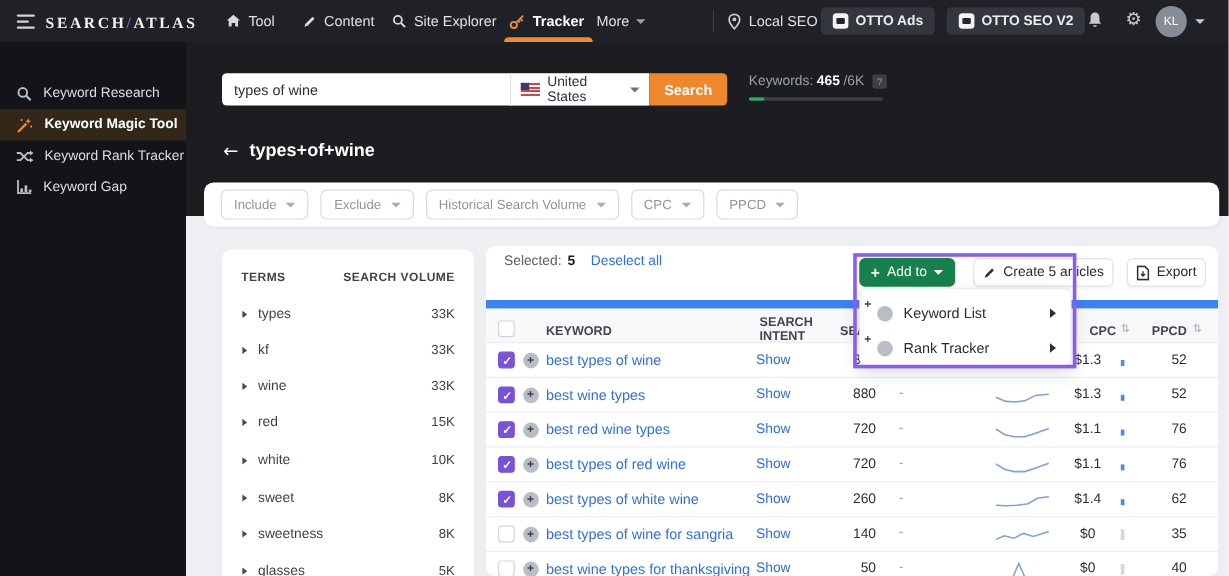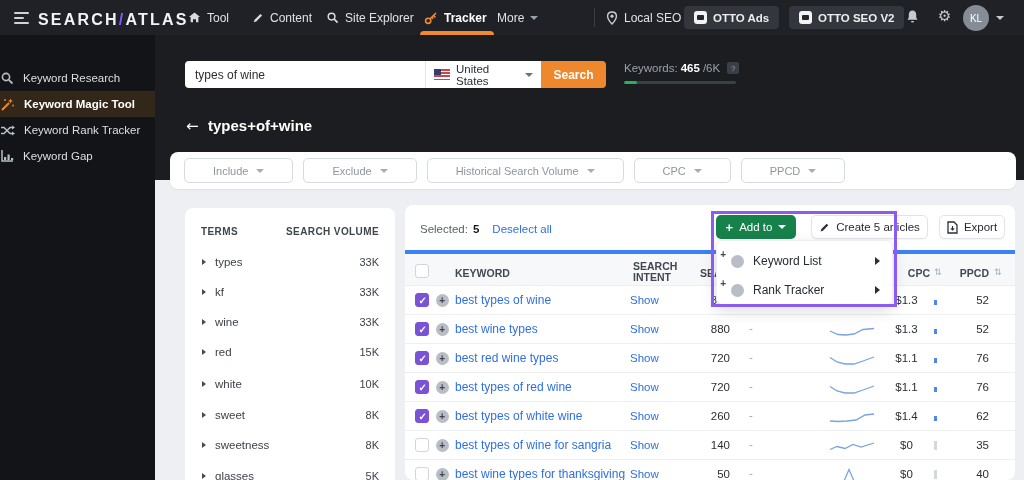--- a/index.html
+++ b/index.html
@@ -4,37 +4,37 @@
 <style>
   * { margin:0; padding:0; box-sizing:border-box; }
   body { font-family:"Liberation Sans", sans-serif; }
   .stage { position:relative; width:1024px; height:480px; overflow:hidden; background:#edeff2; }
 
   
   .topbar { position:absolute; left:0; top:0; width:1024px; height:35px; background:#1f2126; z-index:10; }
   .hamburger { position:absolute; left:14px; top:12px; width:15px; cursor:pointer; }
   .hamburger i { display:block; height:2px; background:#cfd3d8; margin-bottom:3px; border-radius:1px; }
   .hamburger i:nth-child(2){ width:10px; }
-  .logo { position:absolute; left:38px; top:11px; font-family:Liberation Sans, sans-serif; font-size:16px; font-weight:bold; letter-spacing:2.2px; color:#f2f3f5; }
+  .logo { position:absolute; left:38px; top:11px; font-family:Liberation Serif, serif; font-size:13px; font-weight:bold; letter-spacing:2.2px; color:#f2f3f5; }
   .logo .slash { color:#7c5cff; }
   .navitem { position:absolute; top:0; height:35px; display:flex; align-items:center; gap:6px; color:#dfe2e6; font-size:12px; cursor:pointer; }
   .navitem.active { color:#ffffff; font-weight:bold; }
   .nav-underline { position:absolute; left:420px; top:31px; width:74px; height:4px; background:#ef8b2e; border-radius:4px 4px 0 0; }
   .caret { width:0; height:0; border-left:4px solid transparent; border-right:4px solid transparent; border-top:4px solid #9aa1ab; display:inline-block; }
   .tb-divider { position:absolute; left:594px; top:8px; width:1px; height:19px; background:#3a3e45; }
   .otto-btn { position:absolute; top:6px; height:23px; background:#33373d; border-radius:4px; display:flex; align-items:center; gap:6px; padding:0 10px; color:#eceef0; font-size:11.5px; font-weight:bold; cursor:pointer; }
   .otto-ic { width:13px; height:13px; background:#f2f3f5; border-radius:3px; position:relative; }
   .otto-ic::after { content:""; position:absolute; left:3px; top:4px; width:7px; height:5px; background:#24262b; border-radius:1px; }
   .avatar { position:absolute; left:963px; top:5px; width:26px; height:26px; border-radius:50%; background:#868c95; color:#fff; font-size:10px; font-weight:normal; display:flex; align-items:center; justify-content:center; cursor:pointer; }
   .av-caret { position:absolute; left:996px; top:16px; border-left:4px solid transparent; border-right:4px solid transparent; border-top:4px solid #c6cad0; }
   .gear-ch { position:absolute; left:938px; top:7px; font-family:"DejaVu Sans", sans-serif; font-size:15px; color:#c6cad0; cursor:pointer; }
 
   
   .sidebar { position:absolute; left:0; top:35px; width:155px; height:445px; background:#131418; z-index:9; }
-  .sb-item { position:absolute; left:0; width:155px; height:26px; display:flex; align-items:center; gap:9px; color:#dcdfe3; font-size:11.5px; cursor:pointer; white-space:nowrap; }
+  .sb-item { position:absolute; left:0; width:155px; height:26px; display:flex; align-items:center; gap:9px; padding-left:13px; color:#dcdfe3; font-size:11.5px; cursor:pointer; white-space:nowrap; }
   .sb-item.active { background:#322718; color:#fff; font-weight:bold; }
 
   
   .main-dark { position:absolute; left:155px; top:35px; width:869px; height:145px; background:#1b1d21; }
 
   
   .srow { position:absolute; left:185px; top:61px; height:27px; display:flex; z-index:11; }
   .s-input { width:240px; height:27px; background:#fff; border:none; border-radius:4px 0 0 4px; font-size:12px; color:#2a2f36; padding:0 10px; font-family:"Liberation Sans",sans-serif; }
   .s-country { width:116px; height:27px; background:#fff; border-left:1px solid #e3e5e9; display:flex; align-items:center; gap:6px; padding:0 8px; font-size:11.5px; color:#2a2f36; cursor:pointer; }
   .s-country .caret { border-top-color:#6b7280; margin-left:auto; }
@@ -47,46 +47,46 @@
   .q-help { width:12px; height:12px; background:#3b3f46; border-radius:2px; color:#9aa1ab; font-size:8px; display:flex; align-items:center; justify-content:center; margin-left:4px; cursor:pointer; }
   .q-bar { margin-top:7px; width:112px; height:3px; background:#3b3f46; border-radius:2px; overflow:hidden; }
   .q-fill { height:3px; background:#2fae5e; border-radius:2px; }
 
   
   .back-arrow { position:absolute; left:186px; top:117px; color:#fff; font-size:15px; cursor:pointer; font-family:"DejaVu Sans",sans-serif; }
   .page-title { position:absolute; left:208px; top:117px; color:#fff; font-size:15px; font-weight:bold; }
 
   
   .filterbar { position:absolute; left:170px; top:152px; width:846px; height:37px; background:#fff; border-radius:8px; display:flex; align-items:center; gap:10px; padding-left:14px; z-index:5; box-shadow:0 1px 2px rgba(0,0,0,.06); }
-  .pill { height:25px; border:1px solid #d7dade; border-radius:5px; display:flex; align-items:center; gap:8px; padding:0 28px; font-size:11px; color:#8e959d; cursor:pointer; background:#fff; }
+  .pill { height:25px; border:1px solid #d7dade; border-radius:5px; display:flex; align-items:center; gap:8px; padding:0 10px; font-size:11px; color:#8e959d; cursor:pointer; background:#fff; }
   .pill .caret { border-top-color:#a7adb5; }
 
   
   .terms { position:absolute; left:185px; top:208px; width:210px; height:272px; background:#fff; border-radius:8px 8px 0 0; z-index:4; }
   .t-head { position:absolute; top:18px; left:16px; right:16px; display:flex; justify-content:space-between; font-size:10px; font-weight:bold; color:#40454c; letter-spacing:.4px; }
   .t-row { position:absolute; left:0; width:210px; height:20px; display:flex; align-items:center; cursor:pointer; }
   .t-tri { width:0; height:0; border-left:4px solid #454b54; border-top:3.5px solid transparent; border-bottom:3.5px solid transparent; margin-left:17px; }
   .t-term { margin-left:9px; font-size:11.5px; color:#3d434b; }
   .t-vol { margin-left:auto; margin-right:16px; font-size:11px; font-weight:500; color:#3d434b; }
 
   
   .panel { position:absolute; left:405px; top:205px; width:610px; height:275px; background:#fff; border-radius:8px; overflow:hidden; z-index:4; }
-  .sel-row { position:absolute; left:15px; top:18px; display:flex; gap:5px; font-size:11.5px; color:#5a6068; align-items:center; }
+  .sel-row { position:absolute; left:15px; top:7px; display:flex; gap:5px; font-size:11.5px; color:#5a6068; align-items:center; }
   .sel-count { color:#17191d; font-weight:bold; }
   .link { color:#2f6fe4; cursor:pointer; }
   .deselect { margin-left:8px; }
   .btn { position:absolute; top:10px; height:24px; border-radius:5px; display:flex; align-items:center; justify-content:center; gap:6px; font-size:11.5px; cursor:pointer; }
   .btn-green { left:311px; width:80px; background:#17814b; color:#fff; }
   .btn-green .caret { border-top-color:#fff; }
   .plus-g { font-size:13px; line-height:1; font-weight:bold; }
   .btn-white { background:#fff; border:1px solid #e0e3e8; color:#272c33; box-shadow:0 1px 1px rgba(0,0,0,.04); }
   .btn-create { left:406px; width:117px; }
   .btn-export { left:534px; width:66px; }
 
-  .thead { position:absolute; left:0; top:45px; width:610px; height:36px; background:#f7f8fa; border-top:4px solid #3b82f6; border-bottom:1px solid #eceef1; font-size:10.5px; font-weight:bold; color:#42474f; }
+  .thead { position:absolute; left:0; top:45px; width:610px; height:36px; background:#f7f8fa; border-top:7px solid #3b82f6; border-bottom:1px solid #eceef1; font-size:10.5px; font-weight:bold; color:#42474f; }
   .th-int { position:absolute; left:228px; top:7px; width:58px; line-height:11px; }
   .th-vol { position:absolute; left:295px; top:13px; white-space:nowrap; }
   .th-cpc { position:absolute; left:478px; top:13px; width:47px; text-align:right; }
   .th-ppcd { position:absolute; left:546px; top:13px; width:38px; text-align:right; }
   .sort { font-family:"DejaVu Sans",sans-serif; font-size:9px; color:#a7adb5; font-weight:normal; }
   .s-cpc { position:absolute; left:529px; top:13px; } .s-ppcd { position:absolute; left:589px; top:13px; }
 
   .checkbox { width:14px; height:14px; border:1px solid #d2d5db; border-radius:3px; background:#fff; cursor:pointer; position:absolute; left:10px; }
   .checkbox.checked { background:#7a52d8; border-color:#7a52d8; }
   .checkbox.checked::after { content:"\2713"; color:#fff; font-size:10px; font-weight:bold; position:absolute; left:2.5px; top:0.5px; }

